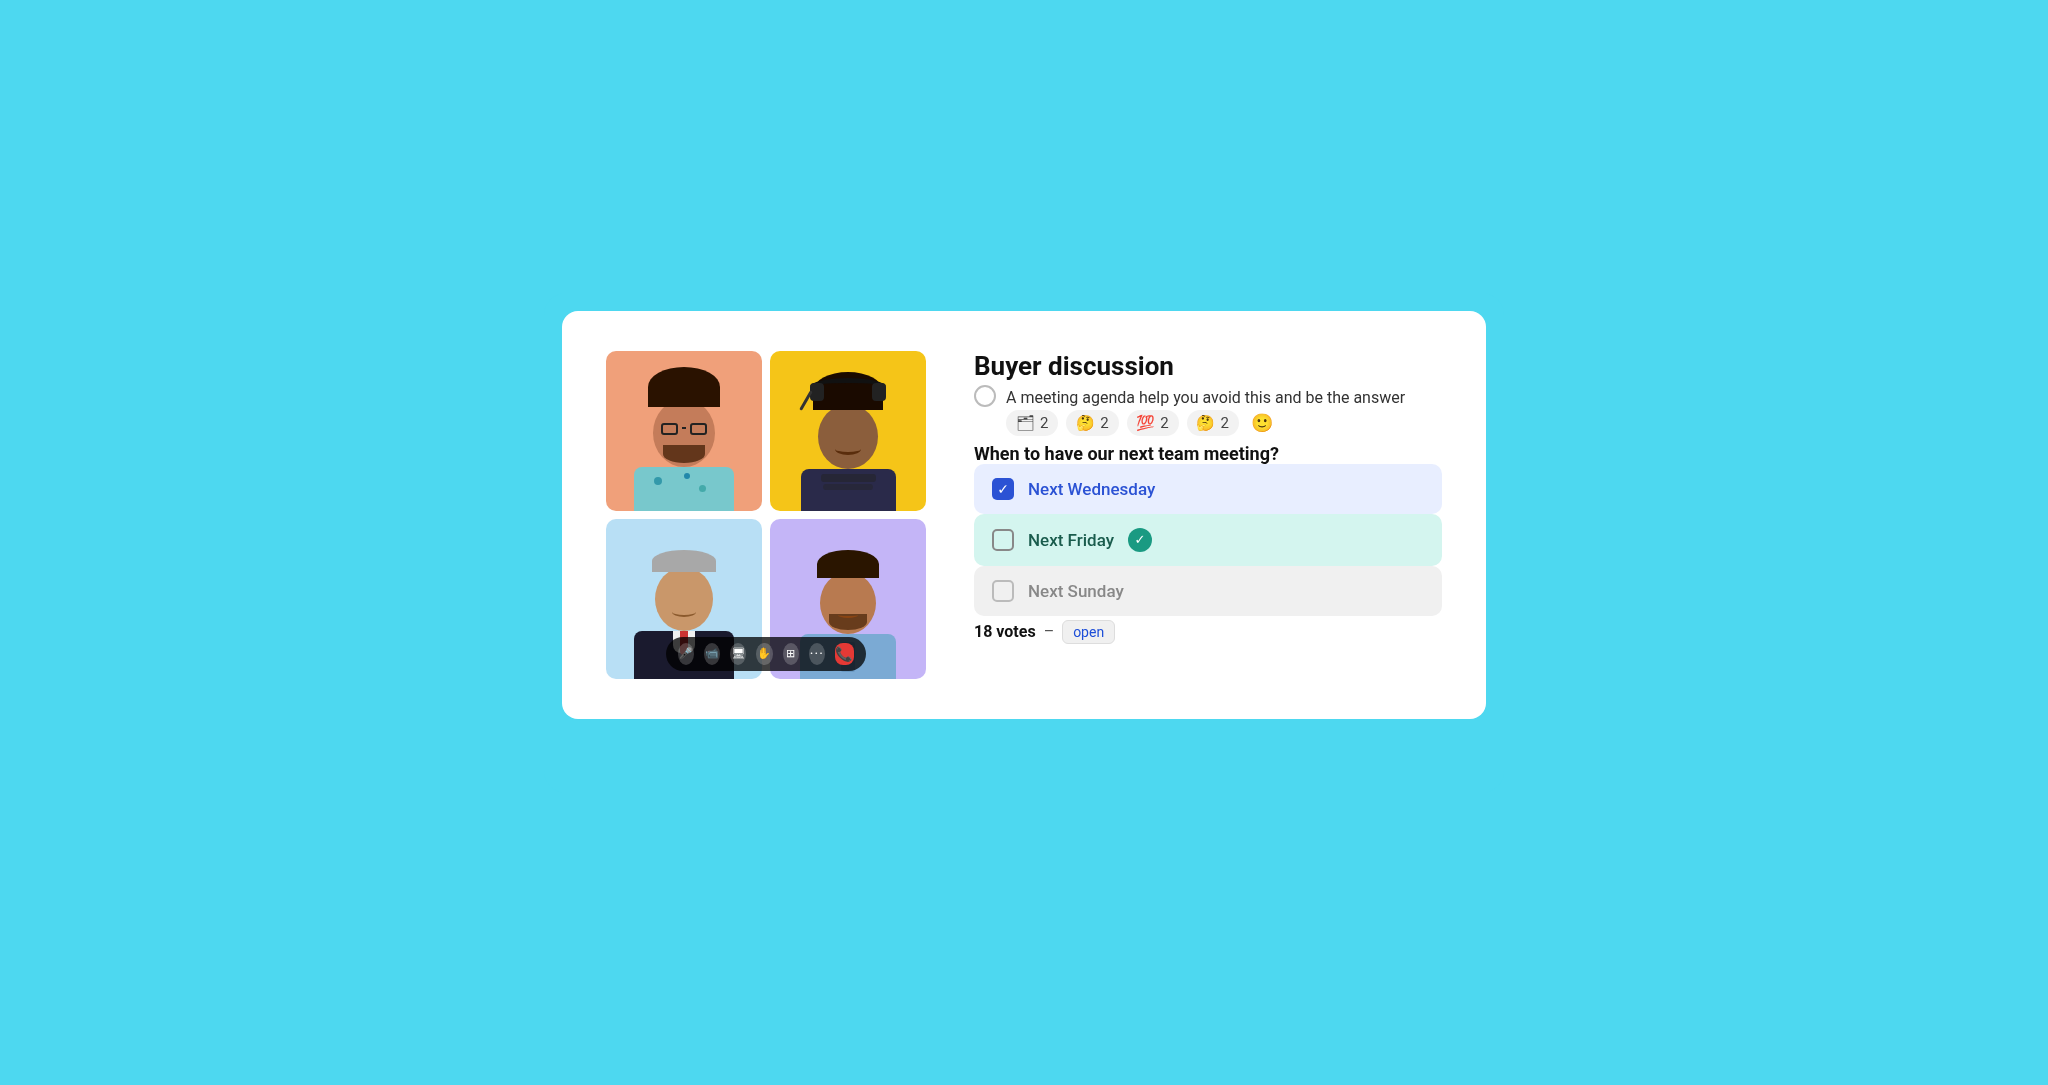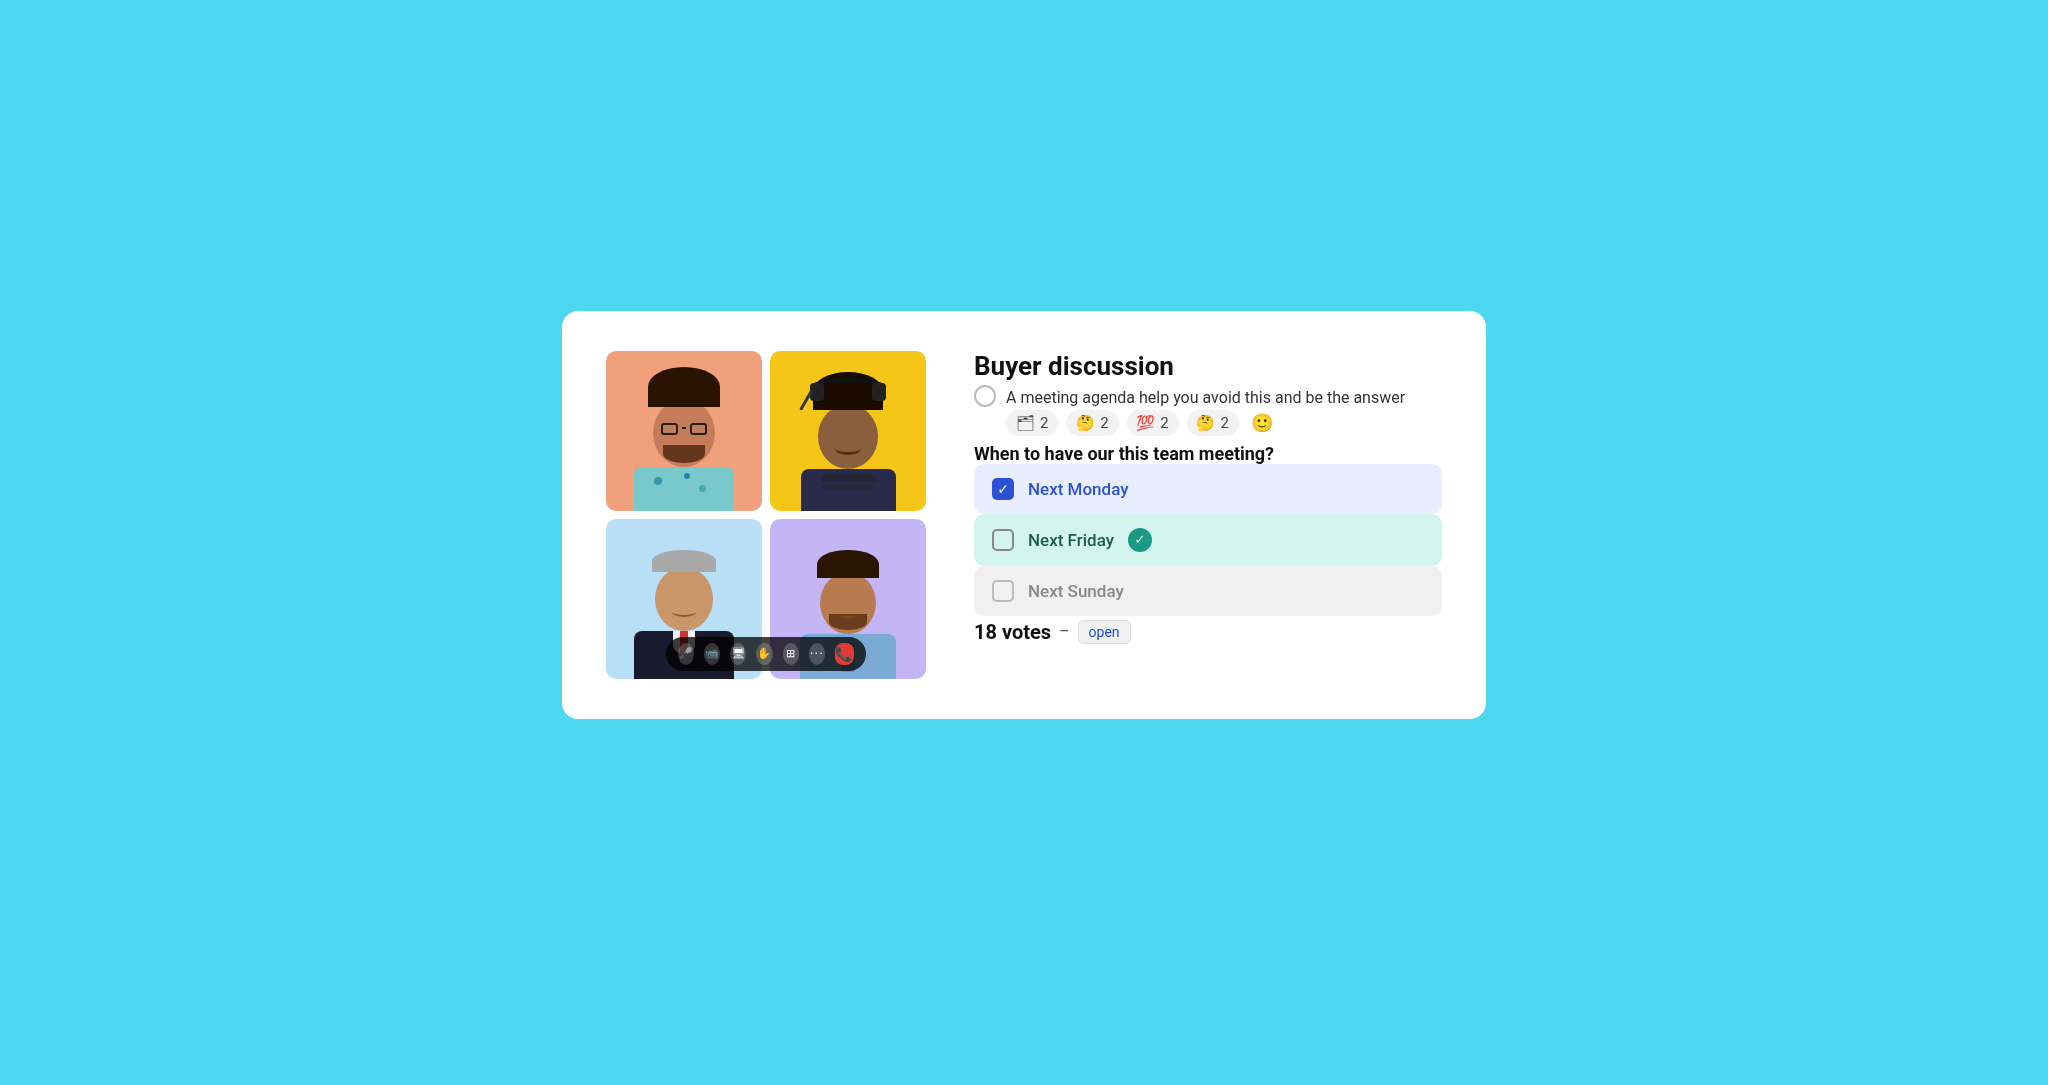--- a/index.html
+++ b/index.html
@@ -226,21 +226,21 @@
     }
 
     .votes-row {
       display: flex;
       align-items: center;
       gap: 8px;
       margin-top: 4px;
     }
 
     .votes-text {
-      font-size: 20px;
+      font-size: 16px;
       font-weight: 700;
       color: #111;
     }
 
     .votes-dash {
       font-size: 16px;
       color: #555;
     }
 
     .open-badge {
@@ -380,27 +380,27 @@
         </div>
         <div class="reaction-chip">
           <span>🤔</span>
           <span>2</span>
         </div>
         <div class="reaction-add">
           <span>🙂</span>
         </div>
       </div>
 
-      <div class="poll-question">When to have our this team meeting?</div>
+      <div class="poll-question">When to have our next team meeting?</div>
 
       <div class="poll-option selected-blue">
         <div class="check-box-blue">
           <span>✓</span>
         </div>
-        <span>Next Monday</span>
+        <span>Next Wednesday</span>
       </div>
 
       <div class="poll-option selected-teal">
         <div class="check-box-empty-teal"></div>
         <span>Next Friday</span>
         <div class="teal-badge">
           <span>✓</span>
         </div>
       </div>
 

